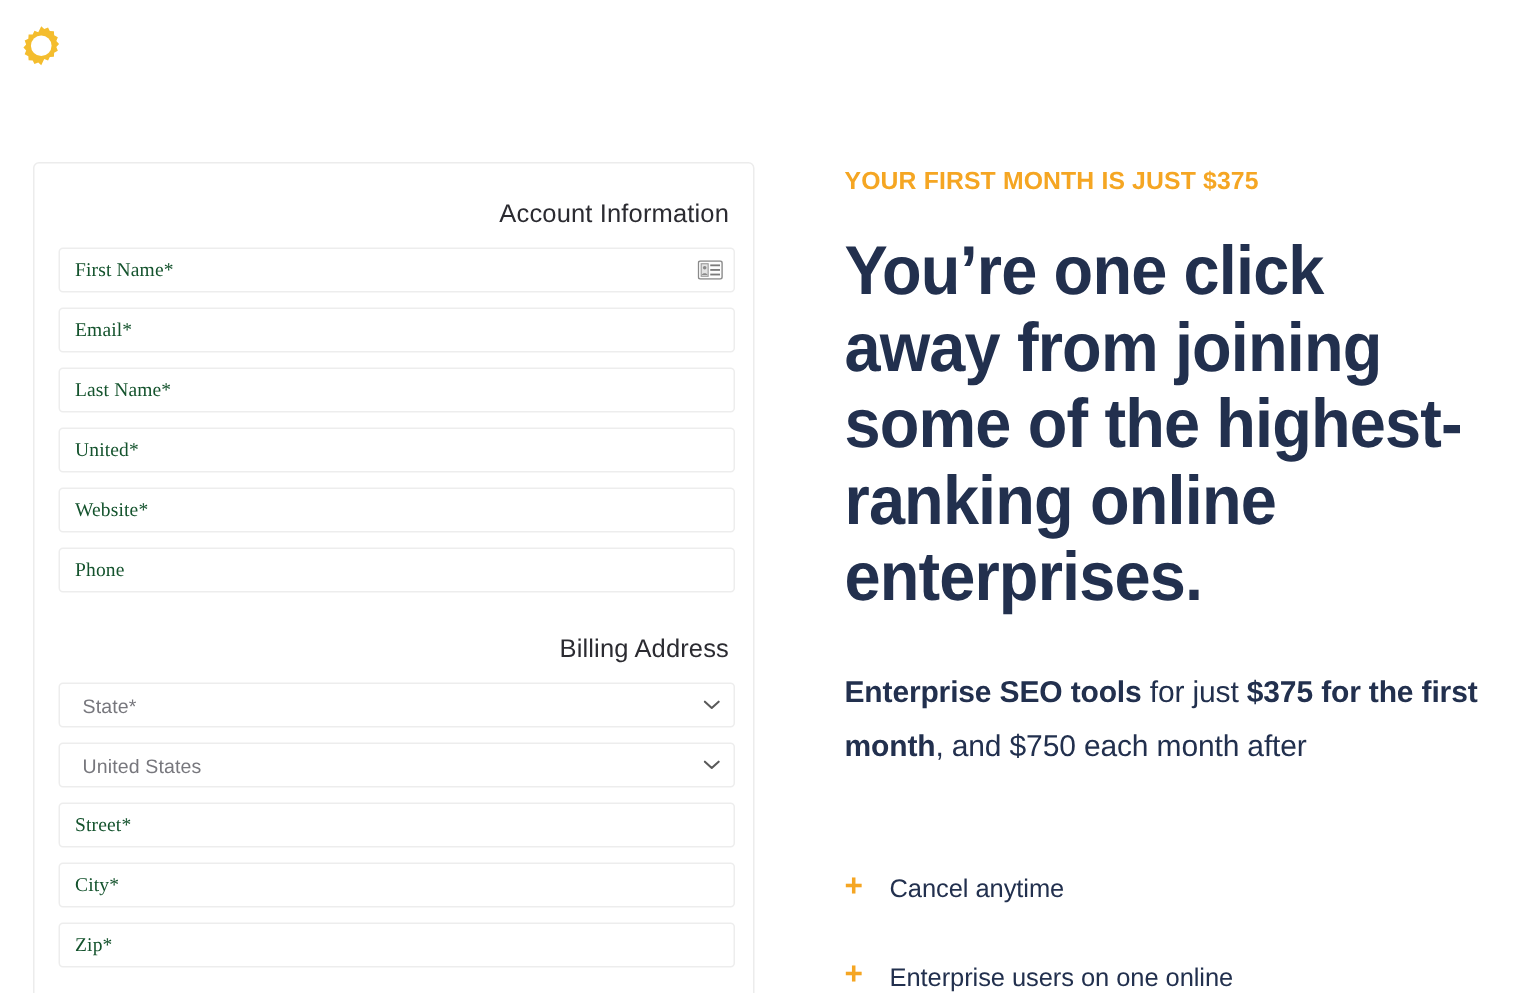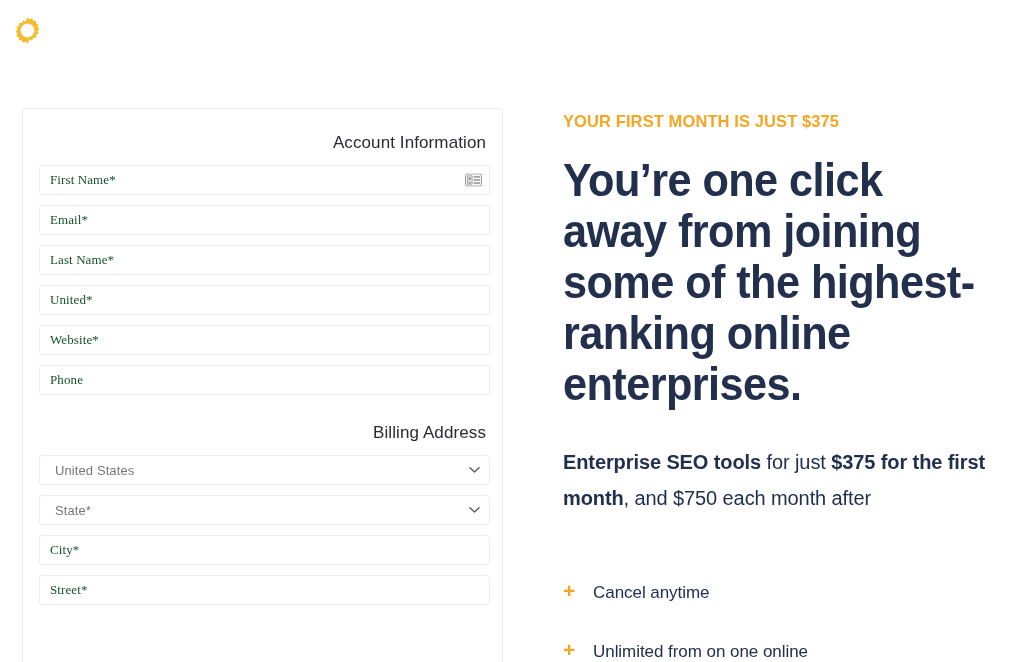--- a/index.html
+++ b/index.html
@@ -235,59 +235,62 @@
       <span class="ph">Website*</span>
     </div>
 
     <div class="field">
       <span class="ph">Phone</span>
     </div>
 
     <div class="section-title second">Billing Address</div>
 
     <div class="field select">
+      <span class="val">State*</span>
+      <svg class="chevron" viewBox="0 0 12 8">
+        <path d="M1 1.6L6 6.2l5-4.6" fill="none" stroke="#5a5a5a" stroke-width="1.5" stroke-linecap="round" stroke-linejoin="round"></path>
+      </svg>
+    </div>
+
+    <div class="field select">
       <span class="val">United States</span>
       <svg class="chevron" viewBox="0 0 12 8">
         <path d="M1 1.6L6 6.2l5-4.6" fill="none" stroke="#5a5a5a" stroke-width="1.5" stroke-linecap="round" stroke-linejoin="round"></path>
       </svg>
     </div>
 
-    <div class="field select">
-      <span class="val">State*</span>
-      <svg class="chevron" viewBox="0 0 12 8">
-        <path d="M1 1.6L6 6.2l5-4.6" fill="none" stroke="#5a5a5a" stroke-width="1.5" stroke-linecap="round" stroke-linejoin="round"></path>
-      </svg>
+    <div class="field">
+      <span class="ph">Street*</span>
     </div>
 
     <div class="field">
       <span class="ph">City*</span>
     </div>
 
     <div class="field">
-      <span class="ph">Street*</span>
-    </div>
-
+      <span class="ph">Zip*</span>
+    </div>
 
   </div>
 
   <div class="right">
 
     <p class="eyebrow">YOUR FIRST MONTH IS JUST $375</p>
 
     <h1 class="headline">You’re one click away from joining some of the highest-ranking online enterprises.</h1>
 
     <p class="subhead"><b>Enterprise SEO tools</b><span> for just </span><b>$375 for the first month</b><span>, and $750 each month after</span></p>
 
     <ul class="benefits">
       <li>
         <span class="plus">+</span>
         <span><b>Cancel anytime</b><span></span></span>
       </li>
       <li>
         <span class="plus">+</span>
-        <span><b>Unlimited from</b><span> on one online</span></span>
+        <span><b>Enterprise users</b><span> on one online</span></span>
       </li>
 
     </ul>
 
   </div>
 
 </div>
 
 </body></html>

